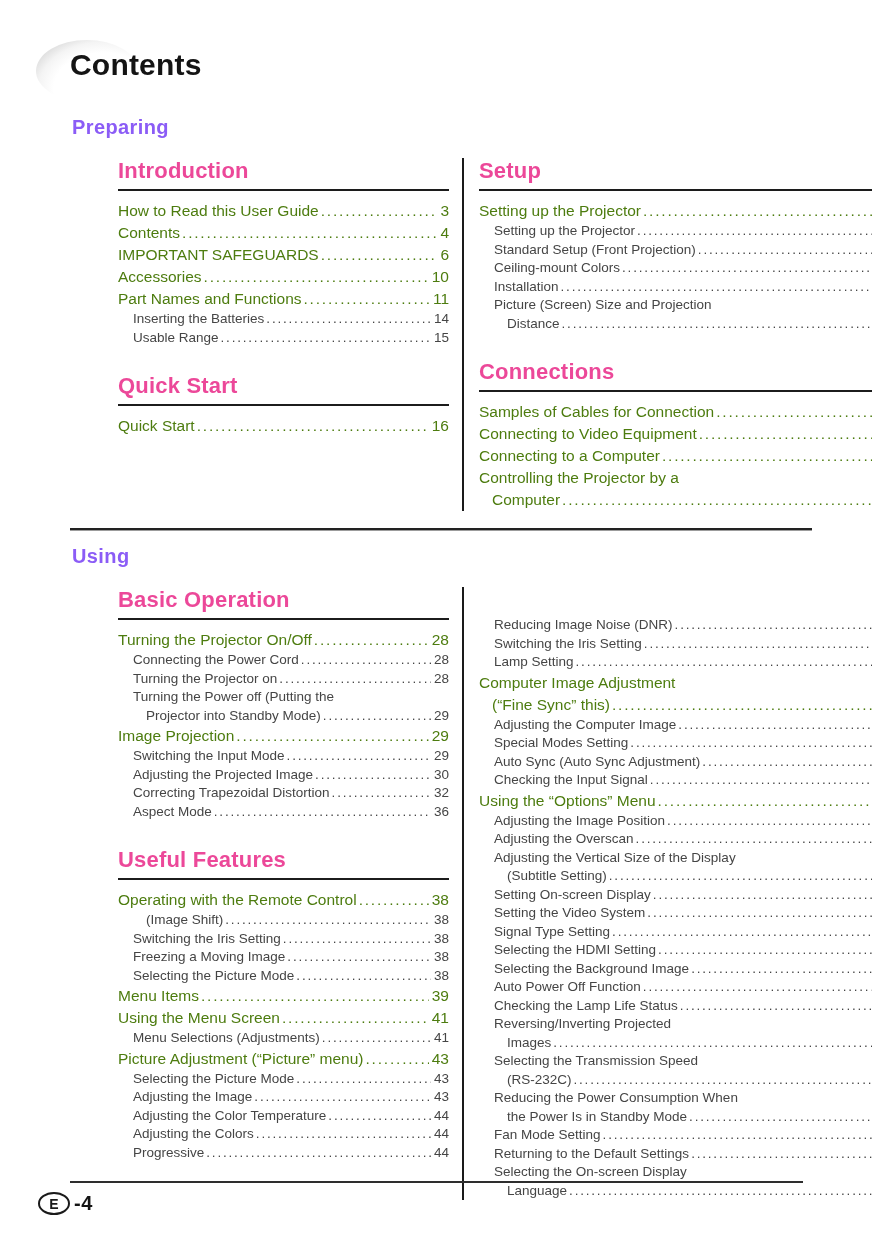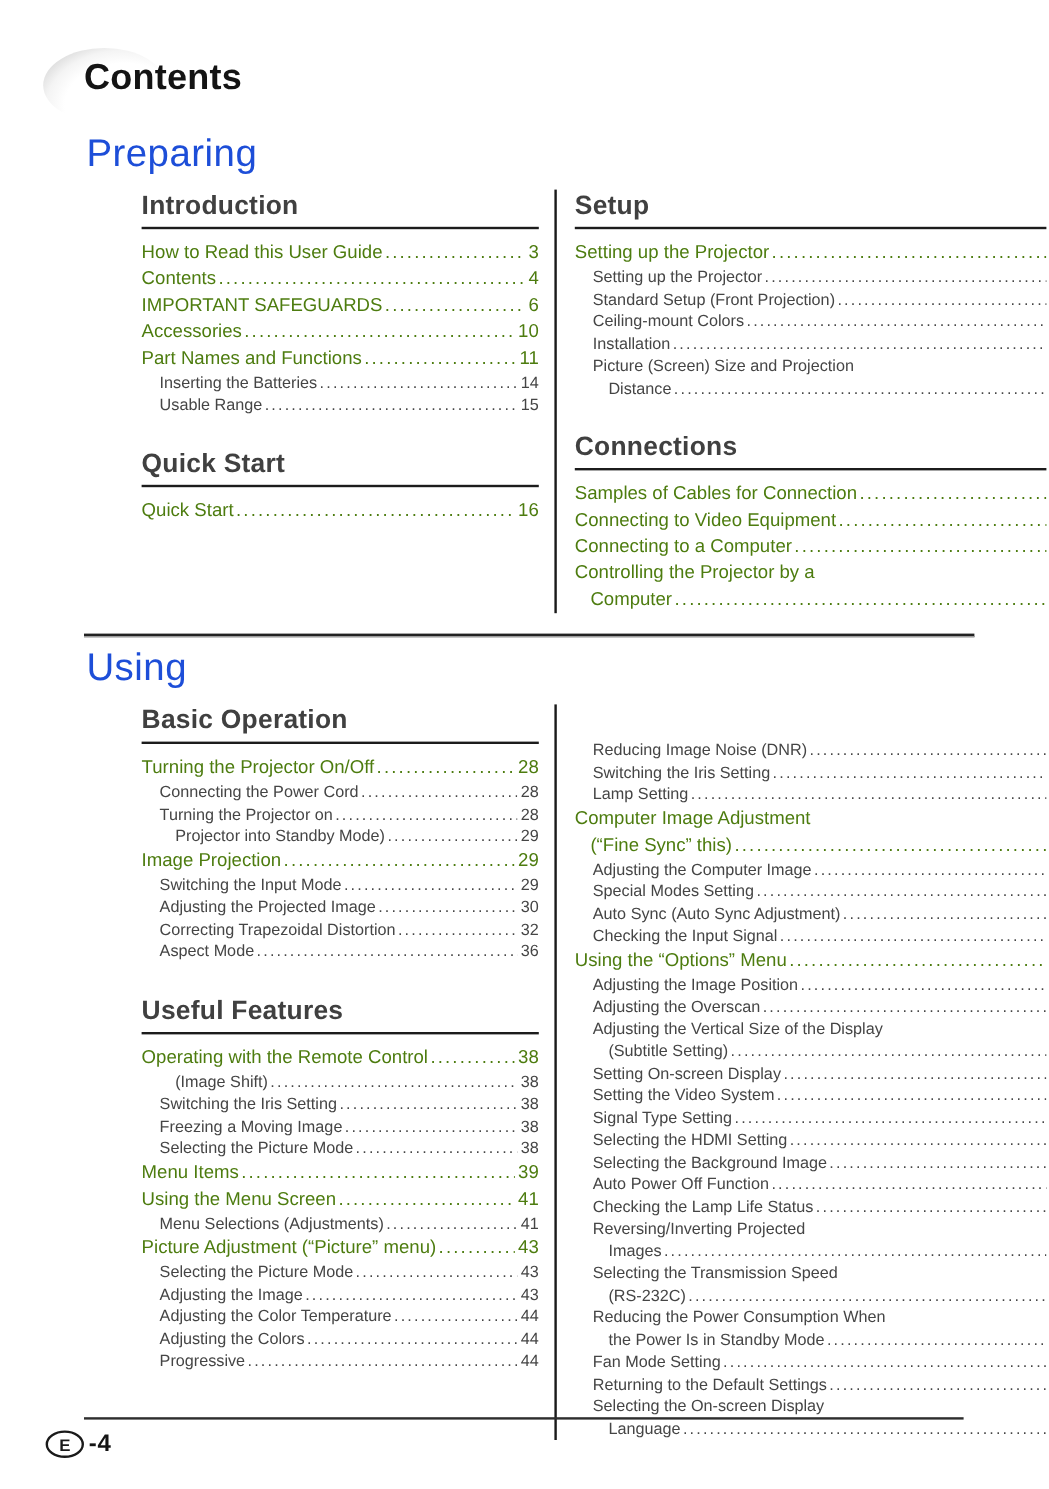--- a/index.html
+++ b/index.html
@@ -20,35 +20,35 @@
   }
   .page-title{
     position:absolute;top:12px;left:36px;margin:0;
     font-size:30px;font-weight:bold;color:#141414;letter-spacing:0.2px;
   }
   
   .toc-part{position:absolute;left:72px;width:740px;}
   .part-preparing{top:112px;}
   .part-using{top:541px;}
   .part-title{
-    margin:0;font-size:32px;font-weight:normal;color:#1d4ed8;
+    margin:0;font-size:20px;font-weight:bold;color:#8b5cf6;
     letter-spacing:0.4px;line-height:30px;
   }
   .part-preparing .columns{margin-top:16px;}
   .part-using .columns{margin-top:16px;}
   .columns{display:flex;align-items:stretch;}
   .column{box-sizing:border-box;}
   .col-0{width:390px;padding-left:46px;padding-right:13px;}
   .col-1{flex:1;border-left:2px solid #1a1a1a;padding-left:15px;}
   .part-using .col-1{padding-top:29px;}
   
   .toc-section + .toc-section{margin-top:26px;}
   .section-title{
     margin:0 0 9px 0;padding-bottom:5px;
-    font-size:22px;font-weight:bold;color:#404040;
+    font-size:22px;font-weight:bold;color:#ec4899;
     border-bottom:2.5px solid #1c1c1c;letter-spacing:0.2px;
   }
   
   .entry{margin:0;}
   .entry .line{white-space:nowrap;}
   .entry.main{font-size:15.5px;color:#4d7c0f;}
   .entry.main .line{line-height:22px;}
   .entry.sub{font-size:13.5px;color:#454545;margin-left:15px;}
   .entry.sub .line{line-height:18.5px;}
   .entry .line.cont{padding-left:13px;}
@@ -255,20 +255,21 @@
                 </div>
               </div>
               <div class="entry sub">
                 <div class="line row">
                   <span class="etext">Turning the Projector on</span>
                   <span class="leader"></span>
                   <span class="pnum">28</span>
                 </div>
               </div>
               <div class="entry sub">
+                <div class="line">Turning the Power off (Putting the</div>
                 <div class="line cont row">
                   <span class="etext">Projector into Standby Mode)</span>
                   <span class="leader"></span>
                   <span class="pnum">29</span>
                 </div>
               </div>
               <div class="entry main">
                 <div class="line row">
                   <span class="etext">Image Projection</span>
                   <span class="leader"></span>

